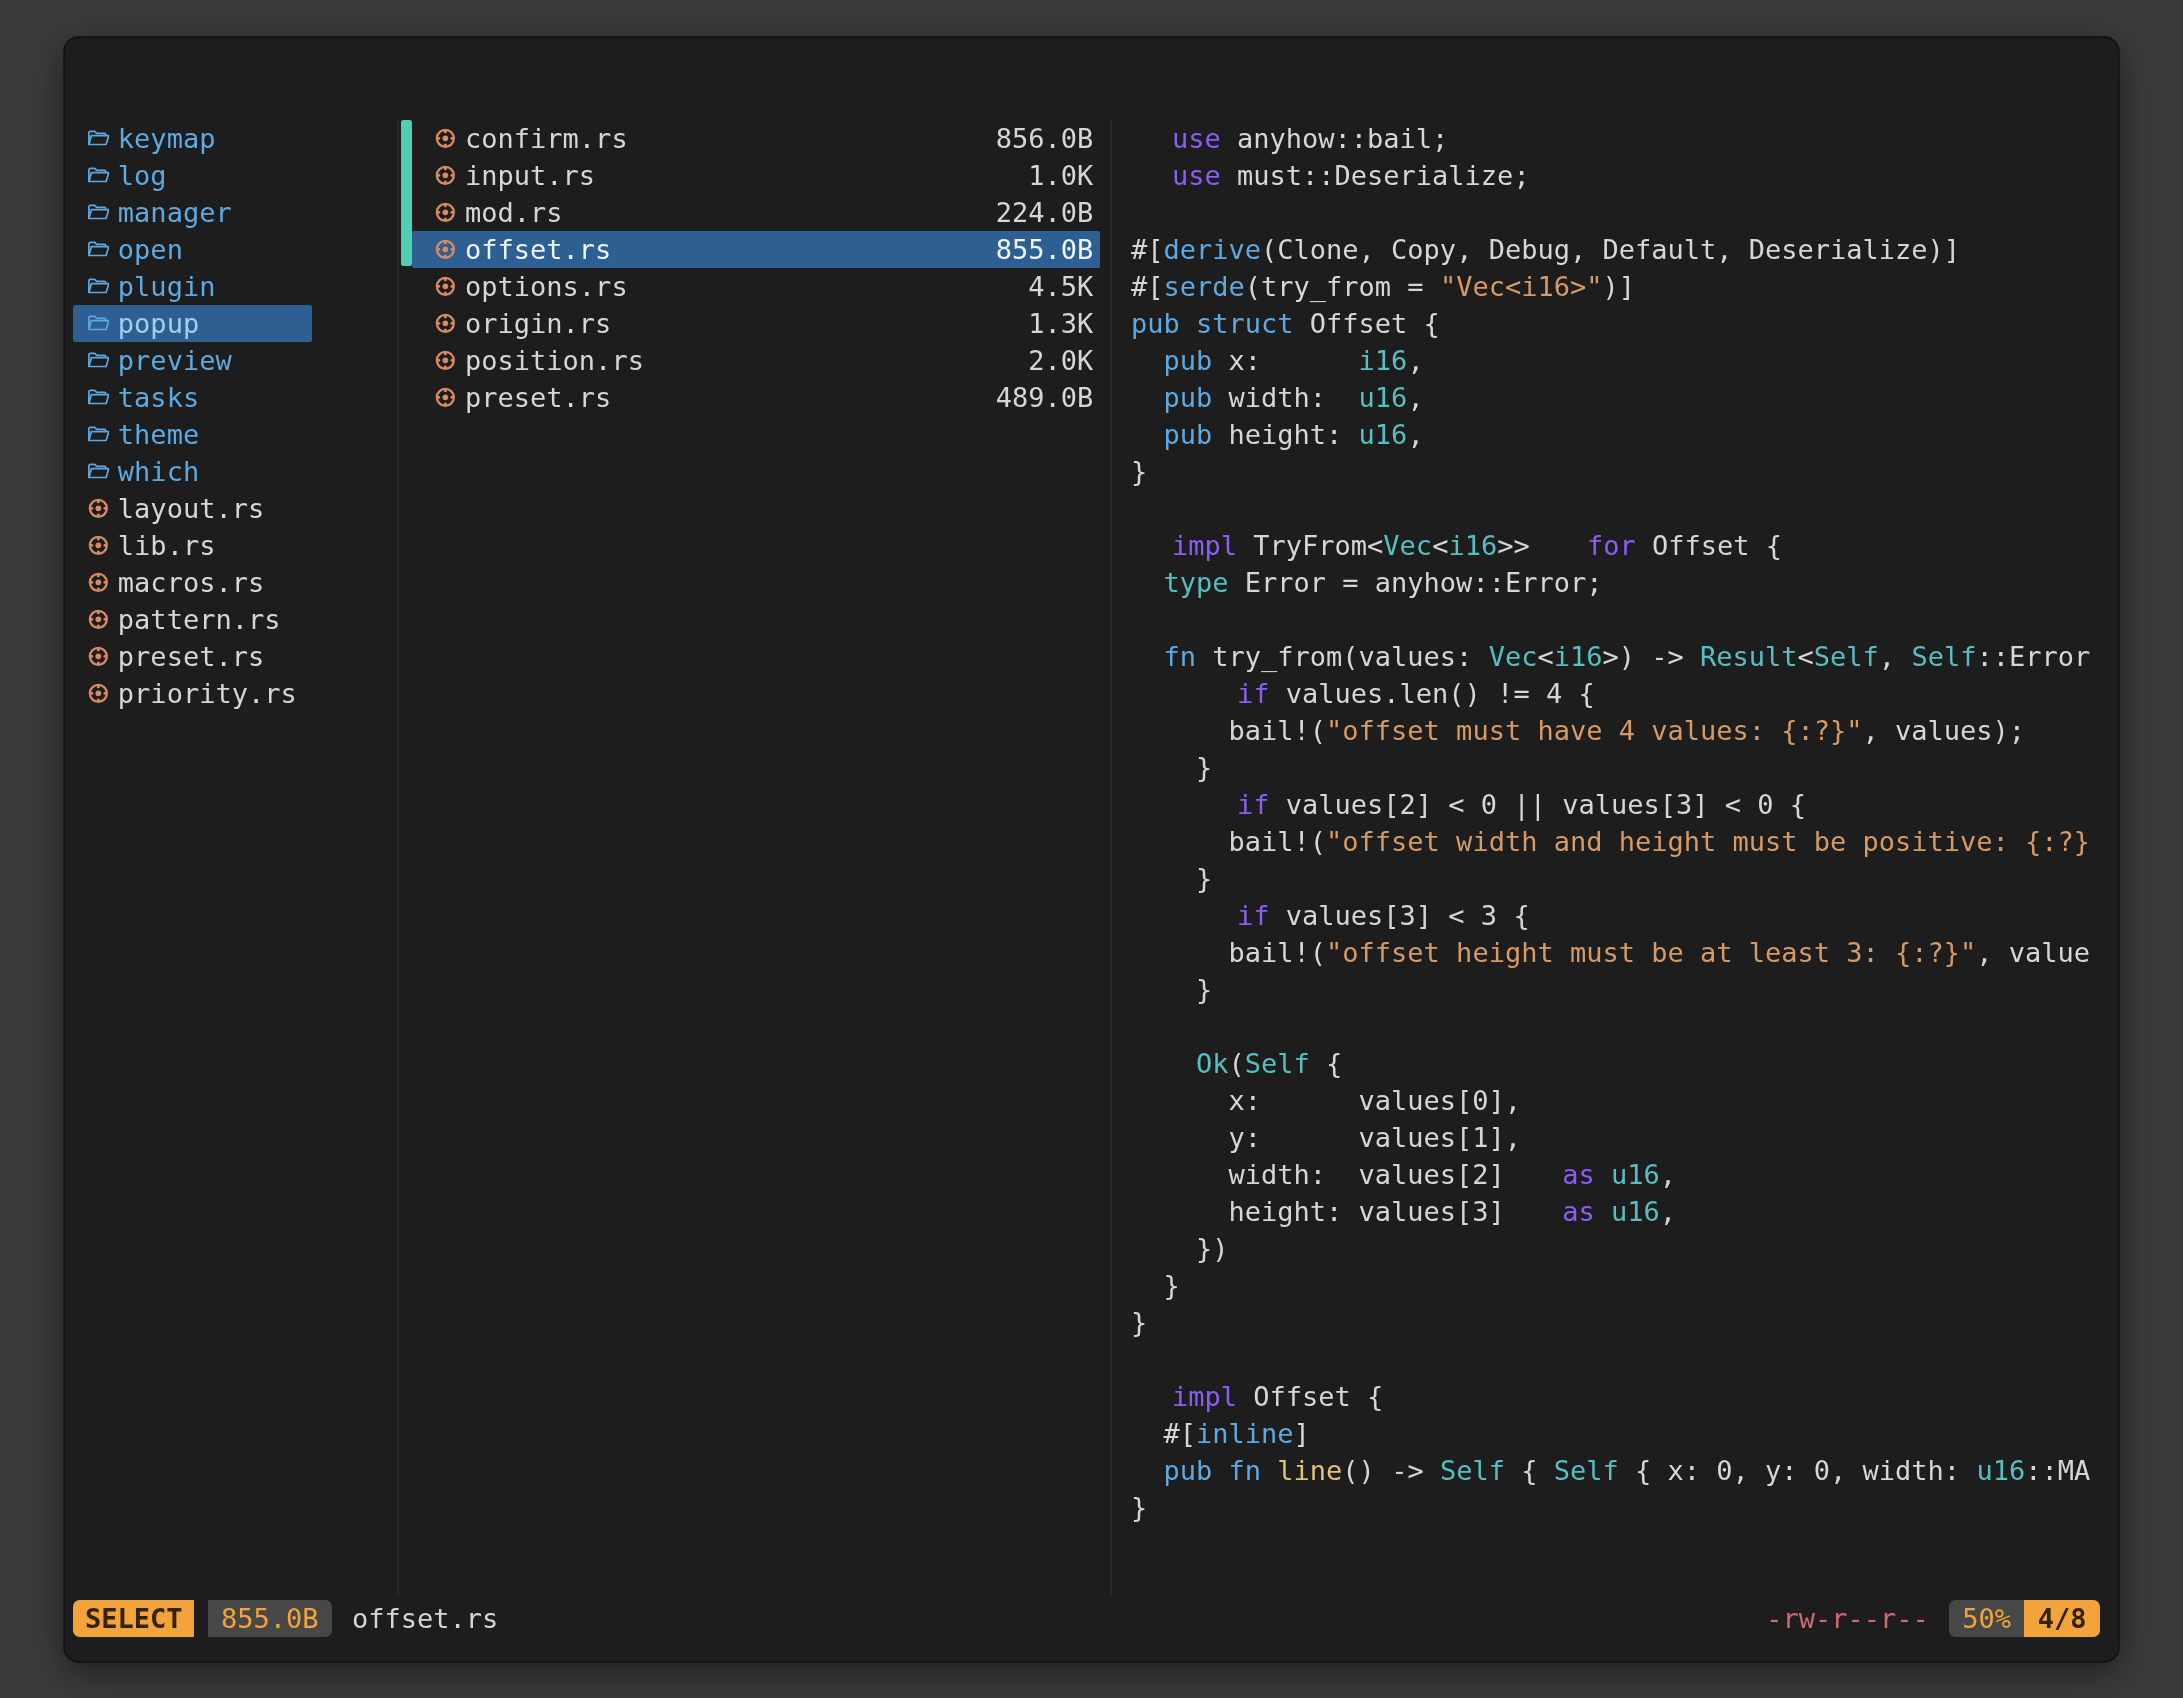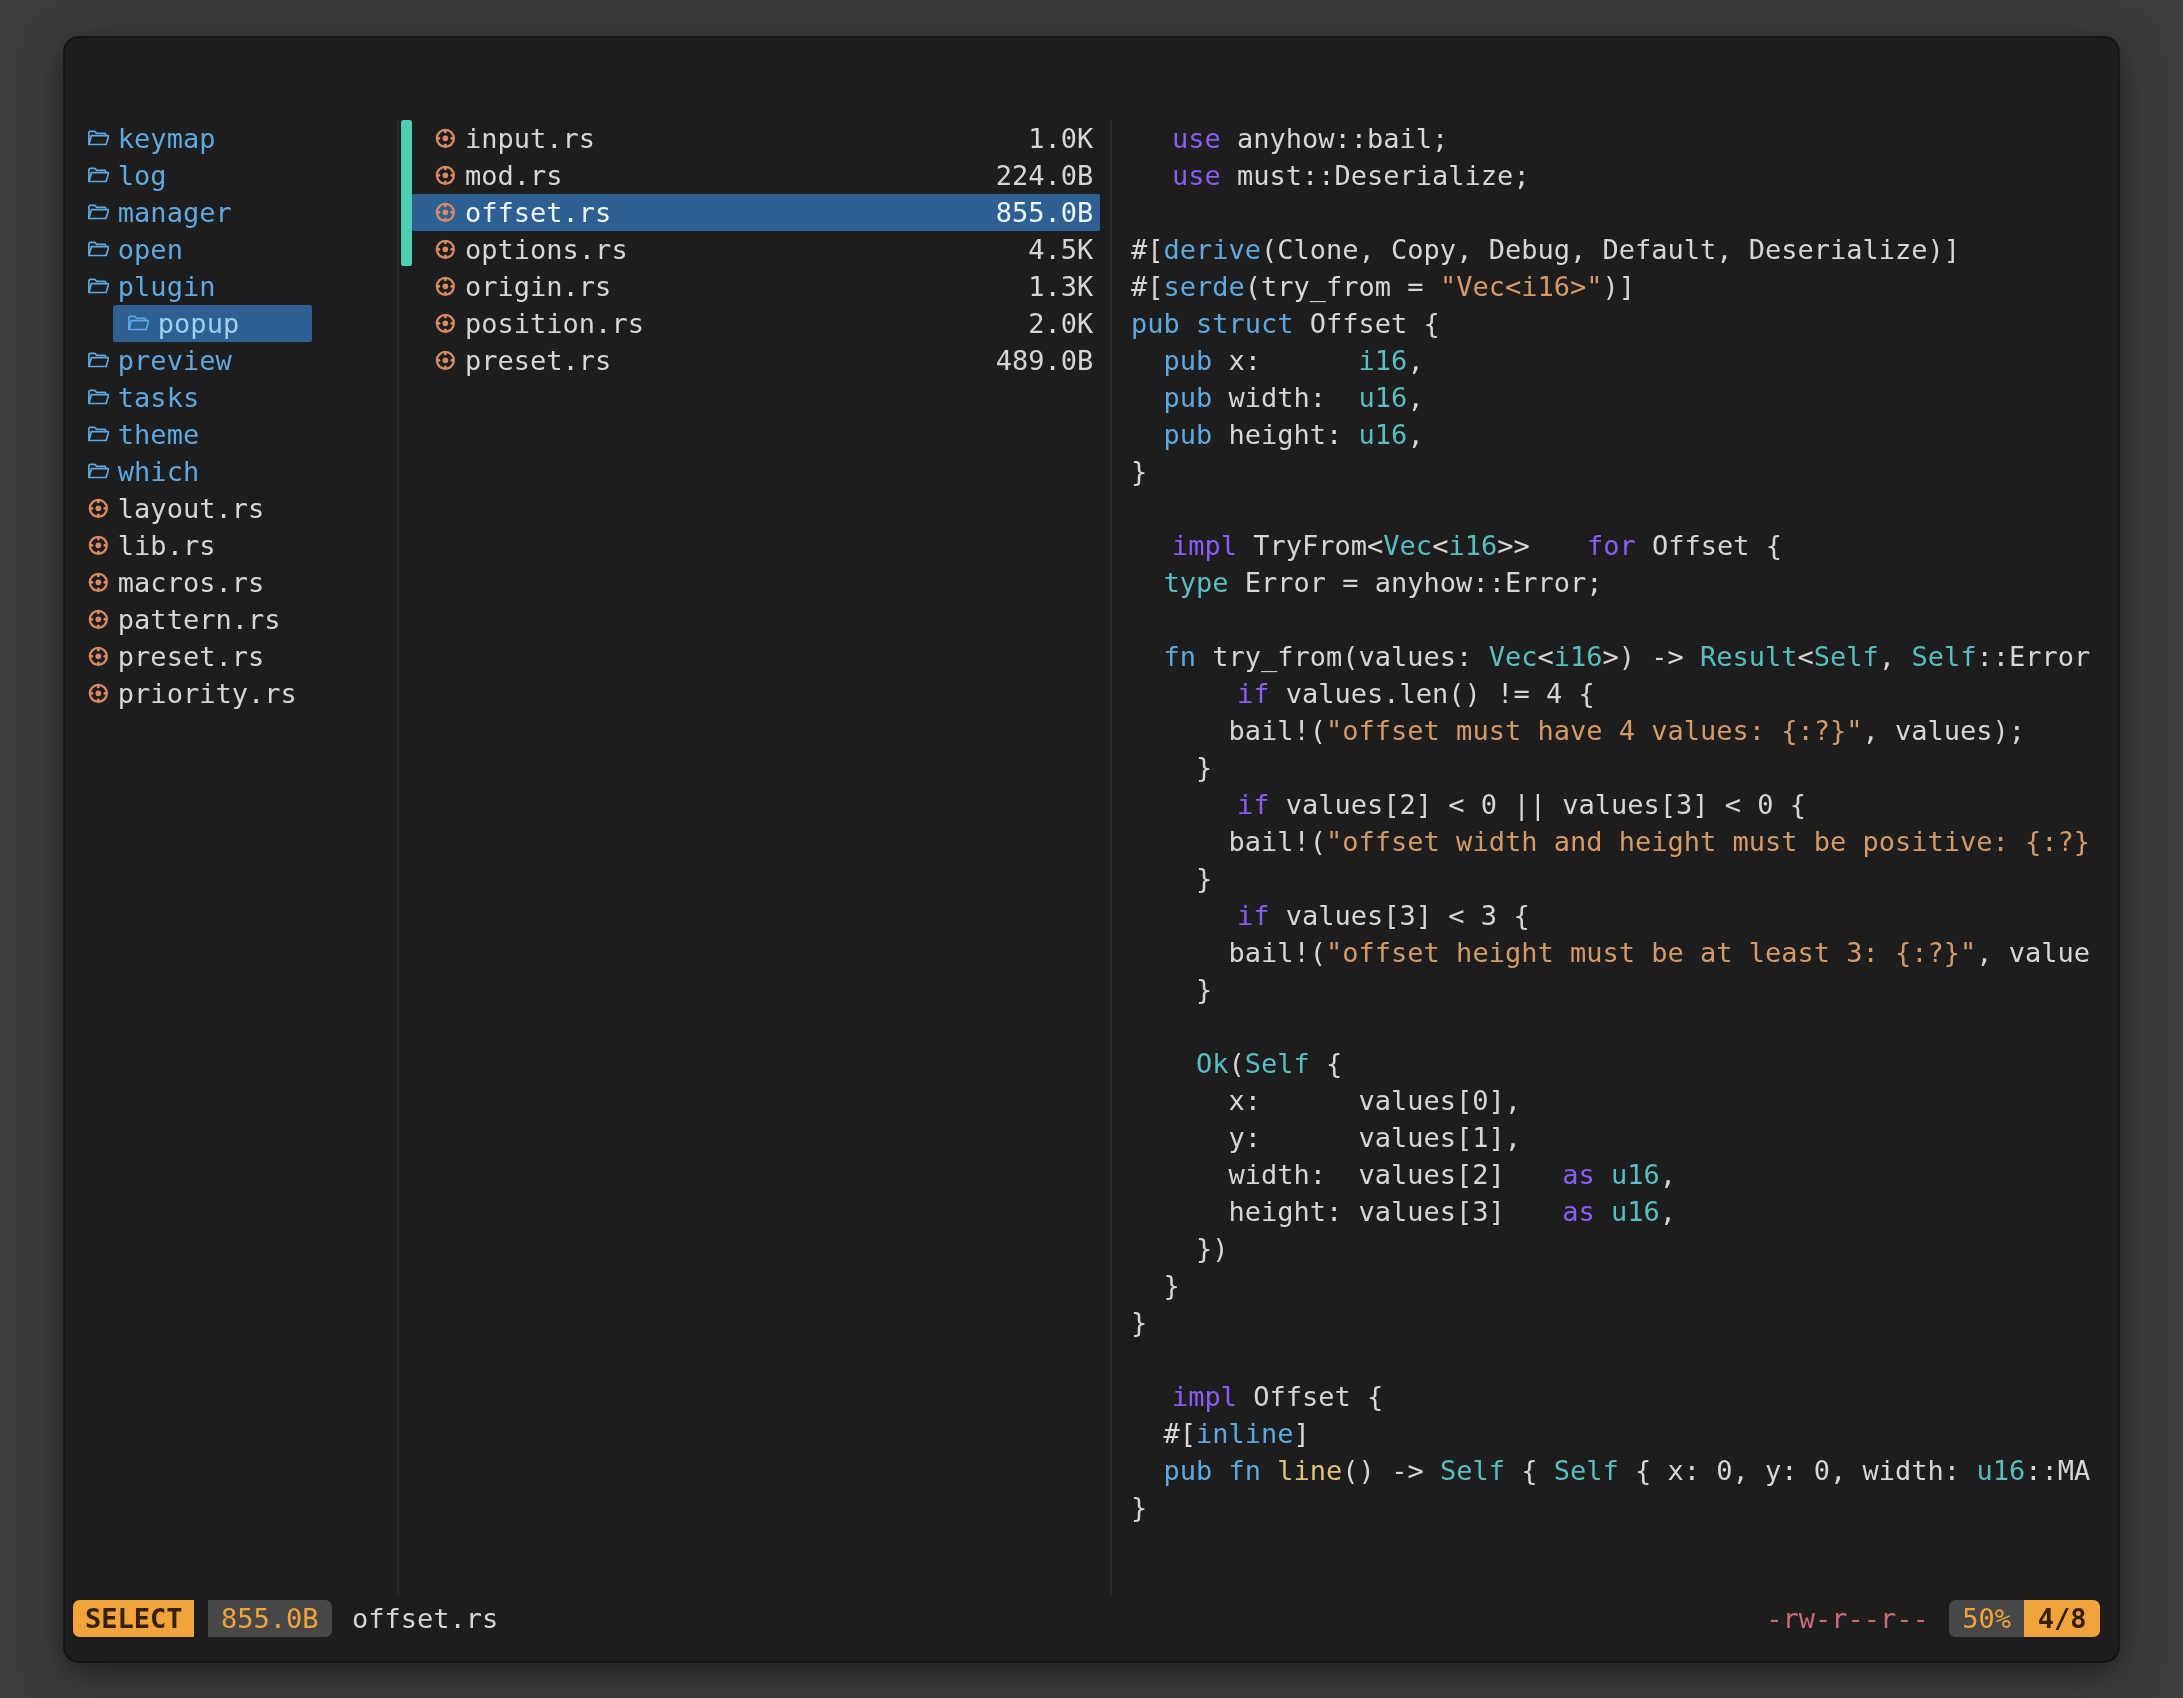--- a/index.html
+++ b/index.html
@@ -27,21 +27,21 @@
   .icon { display:inline-flex; flex:0 0 auto; }
   .icon svg { width:22.7px; height:22.7px; display:block; }
   .icon.dir { color:#5da9e2; }
   .icon.rust { color:#d88a62; }
 
   
   .sidebar { position:absolute; left:8.4px; top:82px; width:239px; }
   .sidebar .row { padding-left:13.4px; border-radius:2.5px;text-align:right; }
   .sidebar .label { margin-left:8.4px; }
   .sidebar .label.dirname { color:#5da9e2; }
-  .sidebar .row.selected { background:#2e5f93;margin-left:40px; }
+  .sidebar .row.selected { background:#2e5f93; }
   .sidebar .row.selected .label.dirname { color:#9fd0f2; }
 
   
   .scrollbar { position:absolute; left:336px; top:82px; width:11px; height:146px; background:#4ecfb2; border-radius:2.5px; }
   .filelist { position:absolute; left:347px; top:82px; width:688px; }
   .filelist .row { padding:0 6.7px 0 22px; border-radius:1.7px; }
   .filelist .label { margin-left:8.4px; flex:1 1 auto; overflow:hidden; }
   .filelist .size { text-align:right; }
   .filelist .row.selected { background:#2e5f93; }
   .filelist .row.selected .label, .filelist .row.selected .size { color:#eef5fb; }
@@ -169,20 +169,28 @@
 
   <div class="scrollbar"></div>
   <div class="filelist">
       <div class="row"><span class="icon rust"><svg viewBox="0 0 24 24">
             <circle cx="12" cy="12" r="9" fill="none" stroke="currentColor" stroke-width="2.4"></circle>
             <circle cx="12" cy="12" r="3" fill="currentColor"></circle>
             <circle cx="12" cy="5" r="1.6" fill="currentColor"></circle>
             <circle cx="19" cy="12" r="1.6" fill="currentColor"></circle>
             <circle cx="12" cy="19" r="1.6" fill="currentColor"></circle>
             <circle cx="5" cy="12" r="1.6" fill="currentColor"></circle>
+          </svg></span><span class="label">confirm.rs</span><span class="size">856.0B</span></div>
+      <div class="row"><span class="icon rust"><svg viewBox="0 0 24 24">
+            <circle cx="12" cy="12" r="9" fill="none" stroke="currentColor" stroke-width="2.4"></circle>
+            <circle cx="12" cy="12" r="3" fill="currentColor"></circle>
+            <circle cx="12" cy="5" r="1.6" fill="currentColor"></circle>
+            <circle cx="19" cy="12" r="1.6" fill="currentColor"></circle>
+            <circle cx="12" cy="19" r="1.6" fill="currentColor"></circle>
+            <circle cx="5" cy="12" r="1.6" fill="currentColor"></circle>
           </svg></span><span class="label">input.rs</span><span class="size">1.0K</span></div>
       <div class="row"><span class="icon rust"><svg viewBox="0 0 24 24">
             <circle cx="12" cy="12" r="9" fill="none" stroke="currentColor" stroke-width="2.4"></circle>
             <circle cx="12" cy="12" r="3" fill="currentColor"></circle>
             <circle cx="12" cy="5" r="1.6" fill="currentColor"></circle>
             <circle cx="19" cy="12" r="1.6" fill="currentColor"></circle>
             <circle cx="12" cy="19" r="1.6" fill="currentColor"></circle>
             <circle cx="5" cy="12" r="1.6" fill="currentColor"></circle>
           </svg></span><span class="label">mod.rs</span><span class="size">224.0B</span></div>
       <div class="row selected"><span class="icon rust"><svg viewBox="0 0 24 24">

